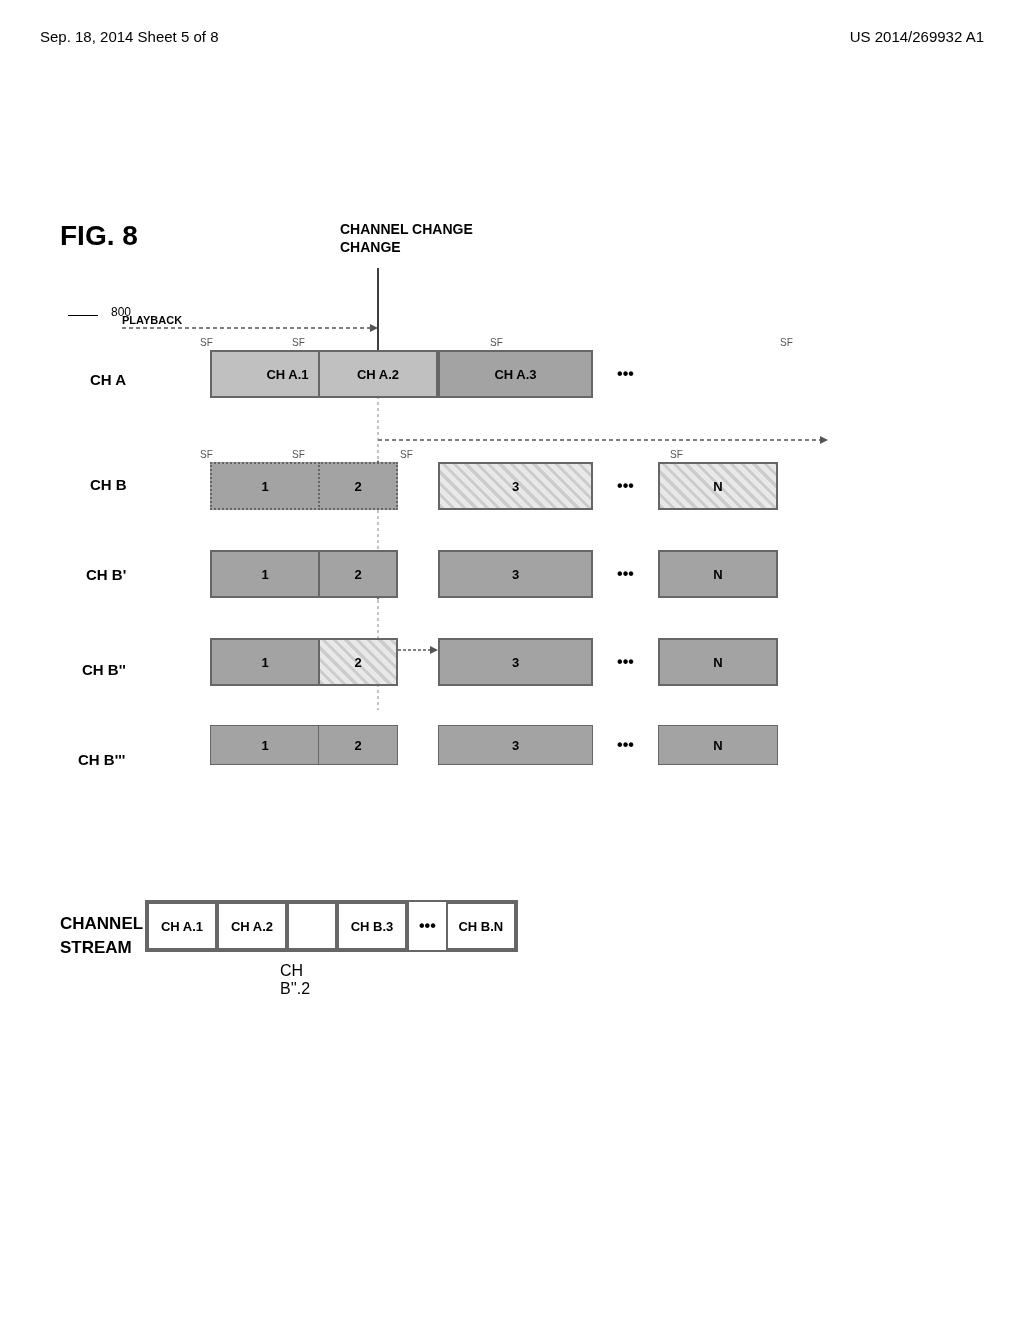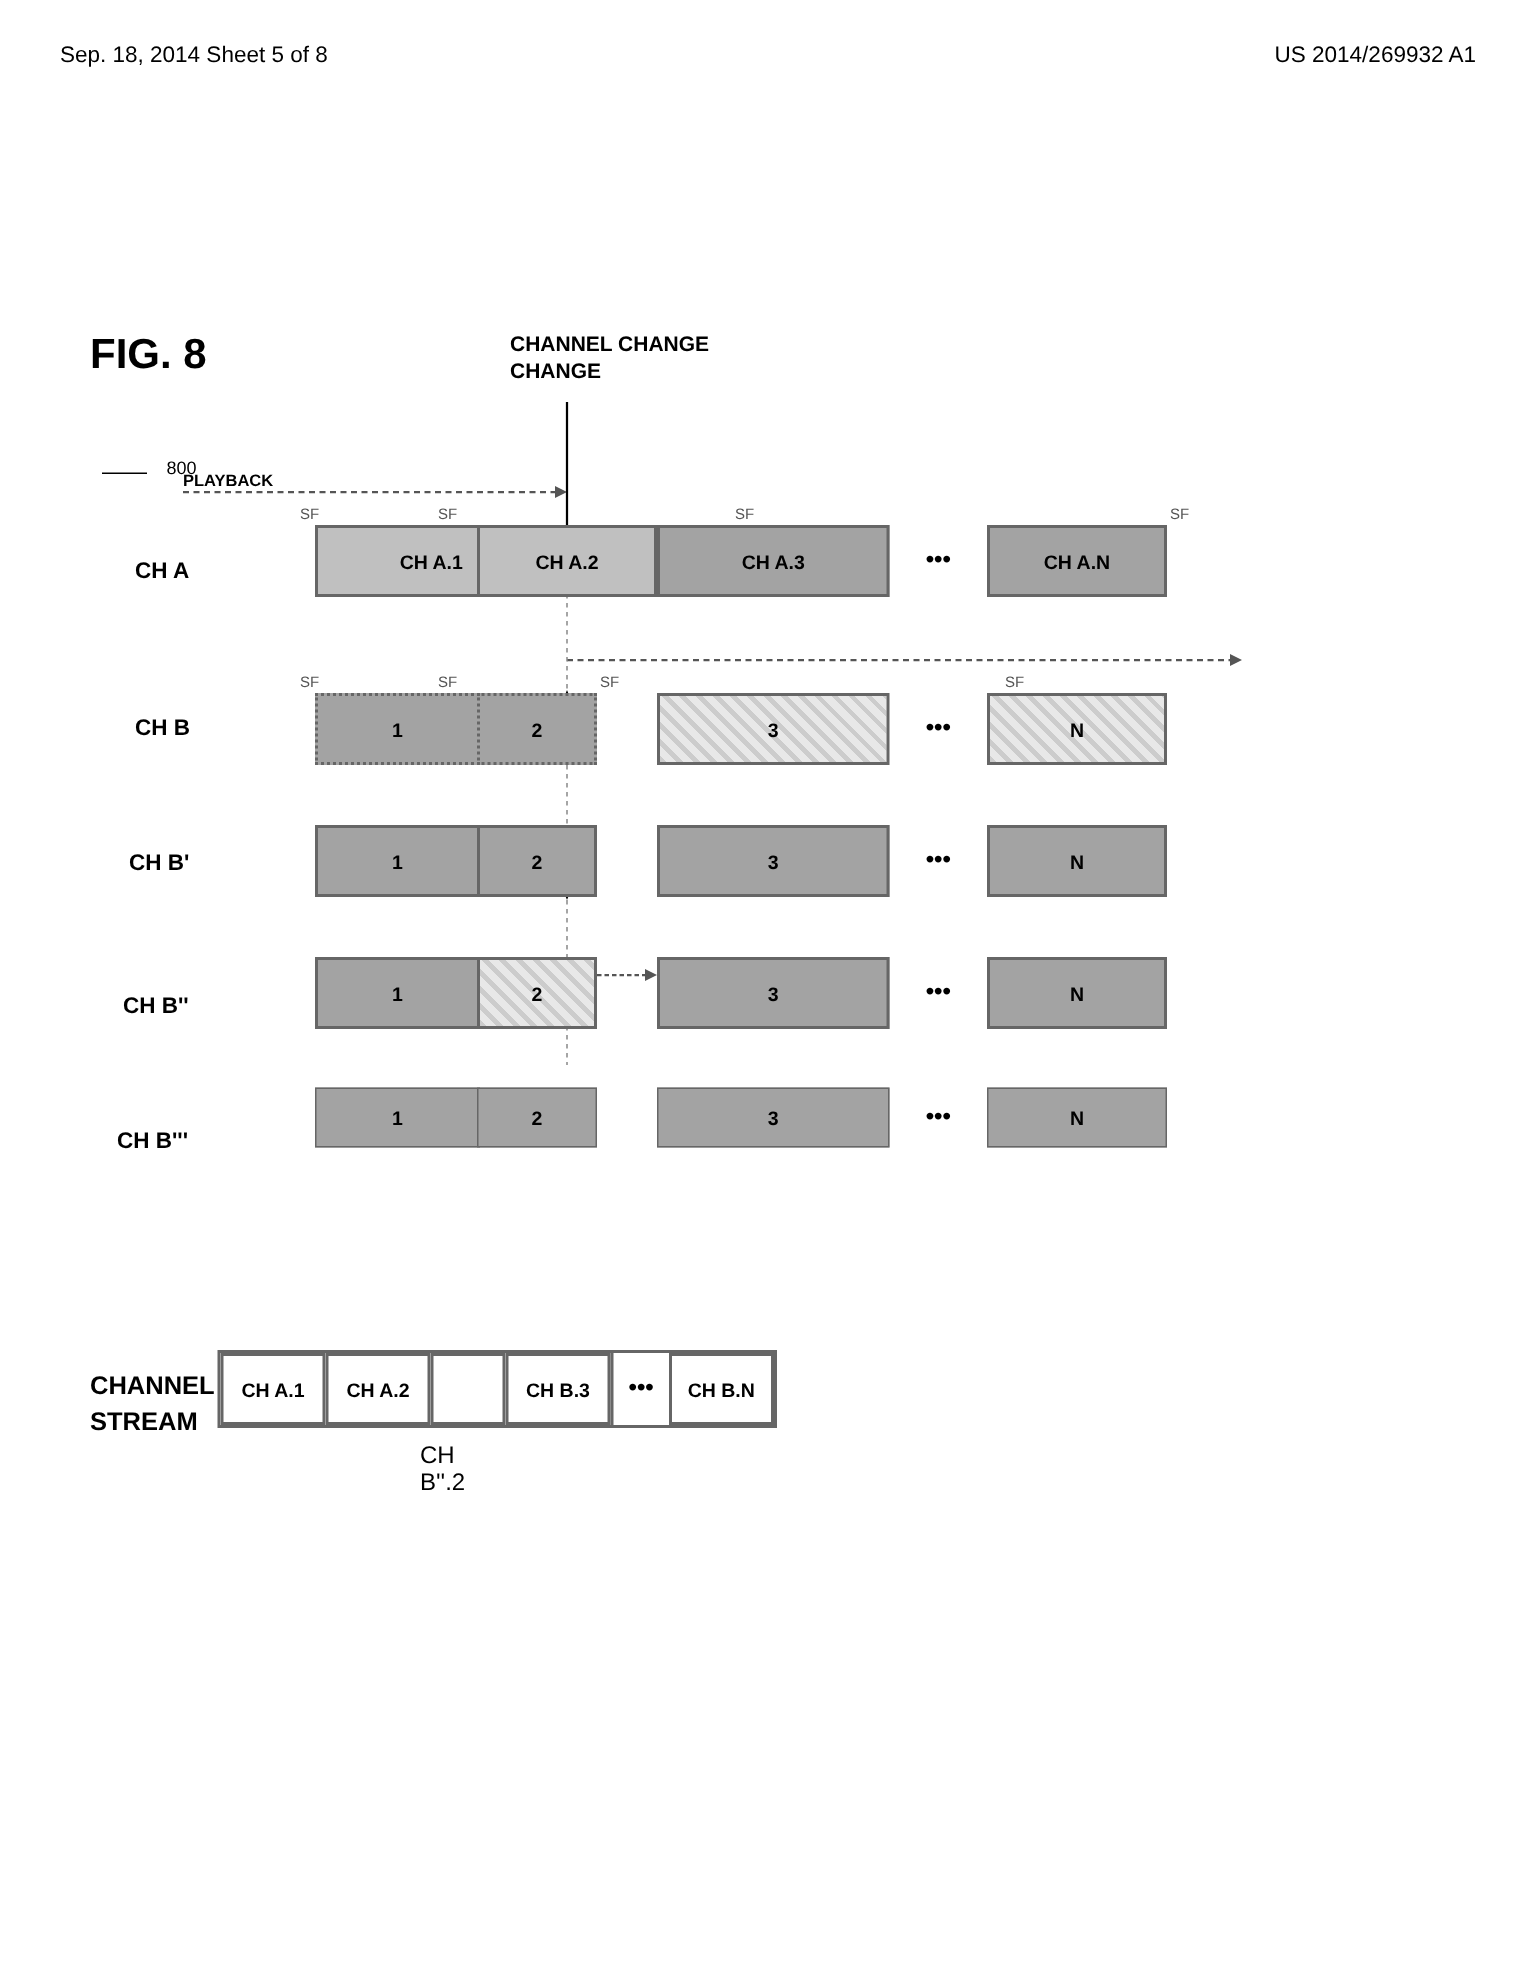--- a/index.html
+++ b/index.html
@@ -204,21 +204,20 @@
   </svg>
 
   <div class="box box-gray" style="left:150px;top:130px;width:155px;height:48px;">CH A.1</div>
 
   <div class="box box-gray" style="left:258px;top:130px;width:120px;height:48px;">CH A.2</div>
 
   <div class="box box-white" style="left:378px;top:130px;width:155px;height:48px;">CH A.3</div>
 
   <div class="dots" style="left:538px;top:130px;width:55px;height:48px;">•••</div>
 
-  <div class="box box-white" style="left:598px;top:130px;width:120px;height:48px;">CH A.N</div>
 
   <div class="box box-white" style="left:150px;top:242px;width:110px;height:48px;border-style:dotted;">1</div>
 
   <div class="box box-white" style="left:258px;top:242px;width:80px;height:48px;border-style:dotted;">2</div>
 
   <div class="box box-hatch" style="left:378px;top:242px;width:155px;height:48px;">3</div>
 
   <div class="dots" style="left:538px;top:242px;width:55px;height:48px;">•••</div>
 
   <div class="box box-hatch" style="left:598px;top:242px;width:120px;height:48px;">N</div>

